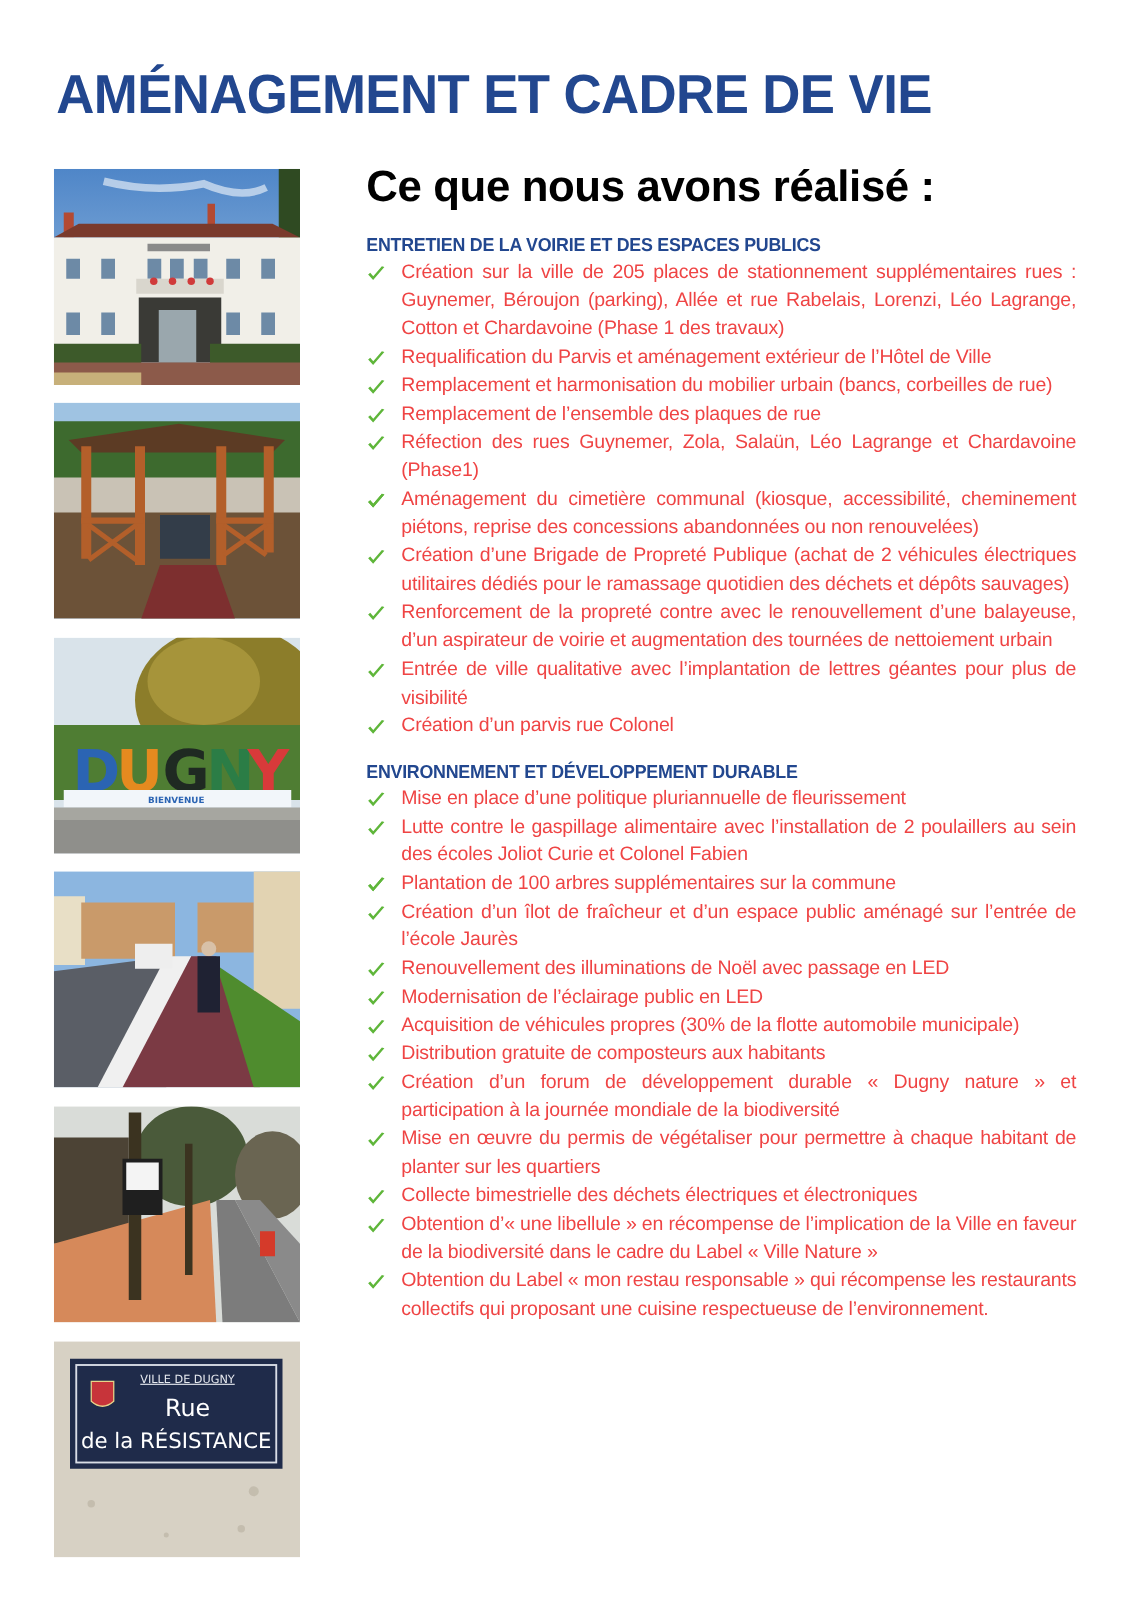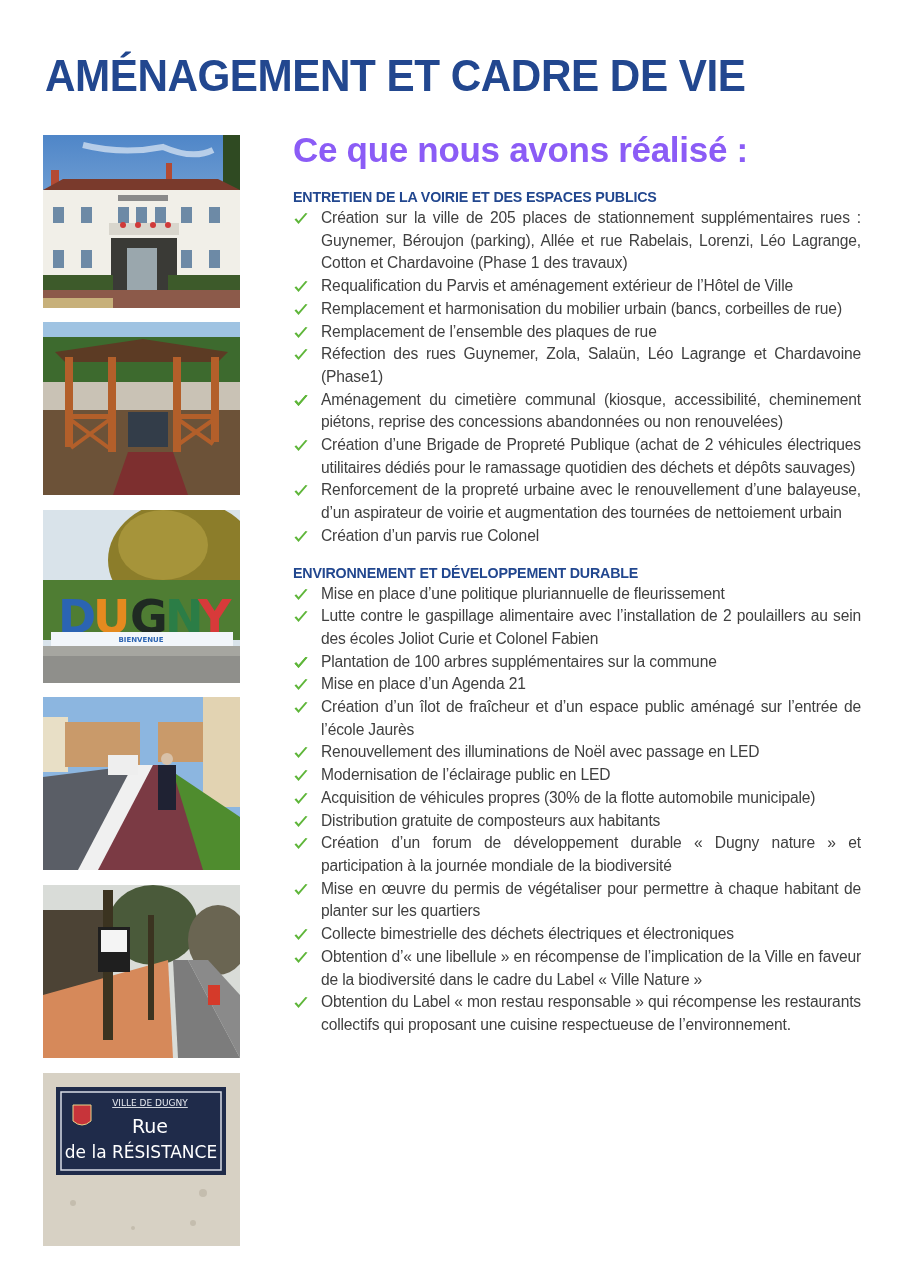--- a/index.html
+++ b/index.html
@@ -9,33 +9,33 @@
     font-family: "Liberation Sans", sans-serif; font-weight: bold;
     font-size: 44px; line-height: 48px; color: #22478f;
     letter-spacing: -0.5px; transform: scaleX(0.96); transform-origin: left center;
     white-space: nowrap;
   }
   .photos { position: absolute; left: 43px; top: 0; width: 197px; }
   .photo { position: absolute; left: 0; width: 197px; height: 173px; overflow: hidden; }
   .photo svg { display: block; width: 197px; height: 173px; }
   .content { position: absolute; left: 293px; top: 128px; width: 568px; }
   .subtitle {
-    margin: 0; font-weight: bold; font-size: 35px; line-height: 44px; color: #8b5cf6;
+    margin: 0; font-weight: bold; font-size: 35px; line-height: 44px; color: #000000;
     letter-spacing: -0.3px; white-space: nowrap;
   }
   .section-title {
     margin: 0; font-weight: bold; font-size: 15px; line-height: 20px; color: #22478f;
     letter-spacing: -0.2px; transform: scaleX(0.95); transform-origin: left center; white-space: nowrap;
   }
   .sec1-title { margin-top: 15px; }
   .sec2-title { margin-top: 15px; }
   ul.items { list-style: none; margin: 0; padding: 0; }
   .sec1-list { margin-top: 9px; }
   .sec2-list { margin-top: 9px; }
-  li.item { position: relative; padding-left: 28px; font-size: 15.6px; line-height: 22.7px; color: #404040; text-align: justify; letter-spacing: -0.15px; }
+  li.item { position: relative; padding-left: 28px; font-size: 15.6px; line-height: 22.7px; color: #ef4444; text-align: justify; letter-spacing: -0.15px; }
   li.item .check { position: absolute; left: 0; top: 5px; width: 16px; height: 14px; }
   li.item .check svg { display: block; }
 </style>
 </head>
 <body>
 
 <h1 class="page-title">AMÉNAGEMENT ET CADRE DE VIE</h1>
 
 <div class="photos">
 
@@ -223,21 +223,26 @@
         </span><span>Aménagement du cimetière communal (kiosque, accessibilité, cheminement piétons, reprise des concessions abandonnées ou non renouvelées)</span></li>
       <li class="item"><span class="check">
           <svg width="16" height="14" viewBox="0 0 16 14">
             <path d="M1.5 7.5 L5.5 12 L14.5 1.5 L12.5 1 L5.6 9 L3.2 6.2 Z" fill="#5fb63a"></path>
           </svg>
         </span><span>Création d’une Brigade de Propreté Publique (achat de 2 véhicules électriques utilitaires dédiés pour le ramassage quotidien des déchets et dépôts sauvages)</span></li>
       <li class="item"><span class="check">
           <svg width="16" height="14" viewBox="0 0 16 14">
             <path d="M1.5 7.5 L5.5 12 L14.5 1.5 L12.5 1 L5.6 9 L3.2 6.2 Z" fill="#5fb63a"></path>
           </svg>
-        </span><span>Renforcement de la propreté urbaine avec le renouvellement d’une balayeuse, d’un aspirateur de voirie et augmentation des tournées de nettoiement urbain</span></li>
+        </span><span>Renforcement de la propreté contre avec le renouvellement d’une balayeuse, d’un aspirateur de voirie et augmentation des tournées de nettoiement urbain</span></li>
+      <li class="item"><span class="check">
+          <svg width="16" height="14" viewBox="0 0 16 14">
+            <path d="M1.5 7.5 L5.5 12 L14.5 1.5 L12.5 1 L5.6 9 L3.2 6.2 Z" fill="#5fb63a"></path>
+          </svg>
+        </span><span>Entrée de ville qualitative avec l’implantation de lettres géantes pour plus de visibilité</span></li>
       <li class="item"><span class="check">
           <svg width="16" height="14" viewBox="0 0 16 14">
             <path d="M1.5 7.5 L5.5 12 L14.5 1.5 L12.5 1 L5.6 9 L3.2 6.2 Z" fill="#5fb63a"></path>
           </svg>
         </span><span>Création d’un parvis rue Colonel</span></li>
     </ul>
 
   <h3 class="section-title sec2-title">ENVIRONNEMENT ET DÉVELOPPEMENT DURABLE</h3>
   <ul class="items sec2-list">
       <li class="item"><span class="check">
@@ -253,25 +258,20 @@
       <li class="item"><span class="check">
           <svg width="16" height="14" viewBox="0 0 16 14">
             <path d="M1.5 7.5 L5.5 12 L14.5 1.5 L12.5 1 L5.6 9 L3.2 6.2 Z" fill="#5fb63a"></path>
           </svg>
         </span></li>
       <li class="item"><span class="check">
           <svg width="16" height="14" viewBox="0 0 16 14">
             <path d="M1.5 7.5 L5.5 12 L14.5 1.5 L12.5 1 L5.6 9 L3.2 6.2 Z" fill="#5fb63a"></path>
           </svg>
         </span><span>Plantation de 100 arbres supplémentaires sur la commune</span></li>
-      <li class="item"><span class="check">
-          <svg width="16" height="14" viewBox="0 0 16 14">
-            <path d="M1.5 7.5 L5.5 12 L14.5 1.5 L12.5 1 L5.6 9 L3.2 6.2 Z" fill="#5fb63a"></path>
-          </svg>
-        </span><span>Mise en place d’un Agenda 21</span></li>
       <li class="item"><span class="check">
           <svg width="16" height="14" viewBox="0 0 16 14">
             <path d="M1.5 7.5 L5.5 12 L14.5 1.5 L12.5 1 L5.6 9 L3.2 6.2 Z" fill="#5fb63a"></path>
           </svg>
         </span><span>Création d’un îlot de fraîcheur et d’un espace public aménagé sur l’entrée de l’école Jaurès</span></li>
       <li class="item"><span class="check">
           <svg width="16" height="14" viewBox="0 0 16 14">
             <path d="M1.5 7.5 L5.5 12 L14.5 1.5 L12.5 1 L5.6 9 L3.2 6.2 Z" fill="#5fb63a"></path>
           </svg>
         </span><span>Renouvellement des illuminations de Noël avec passage en LED</span></li>

